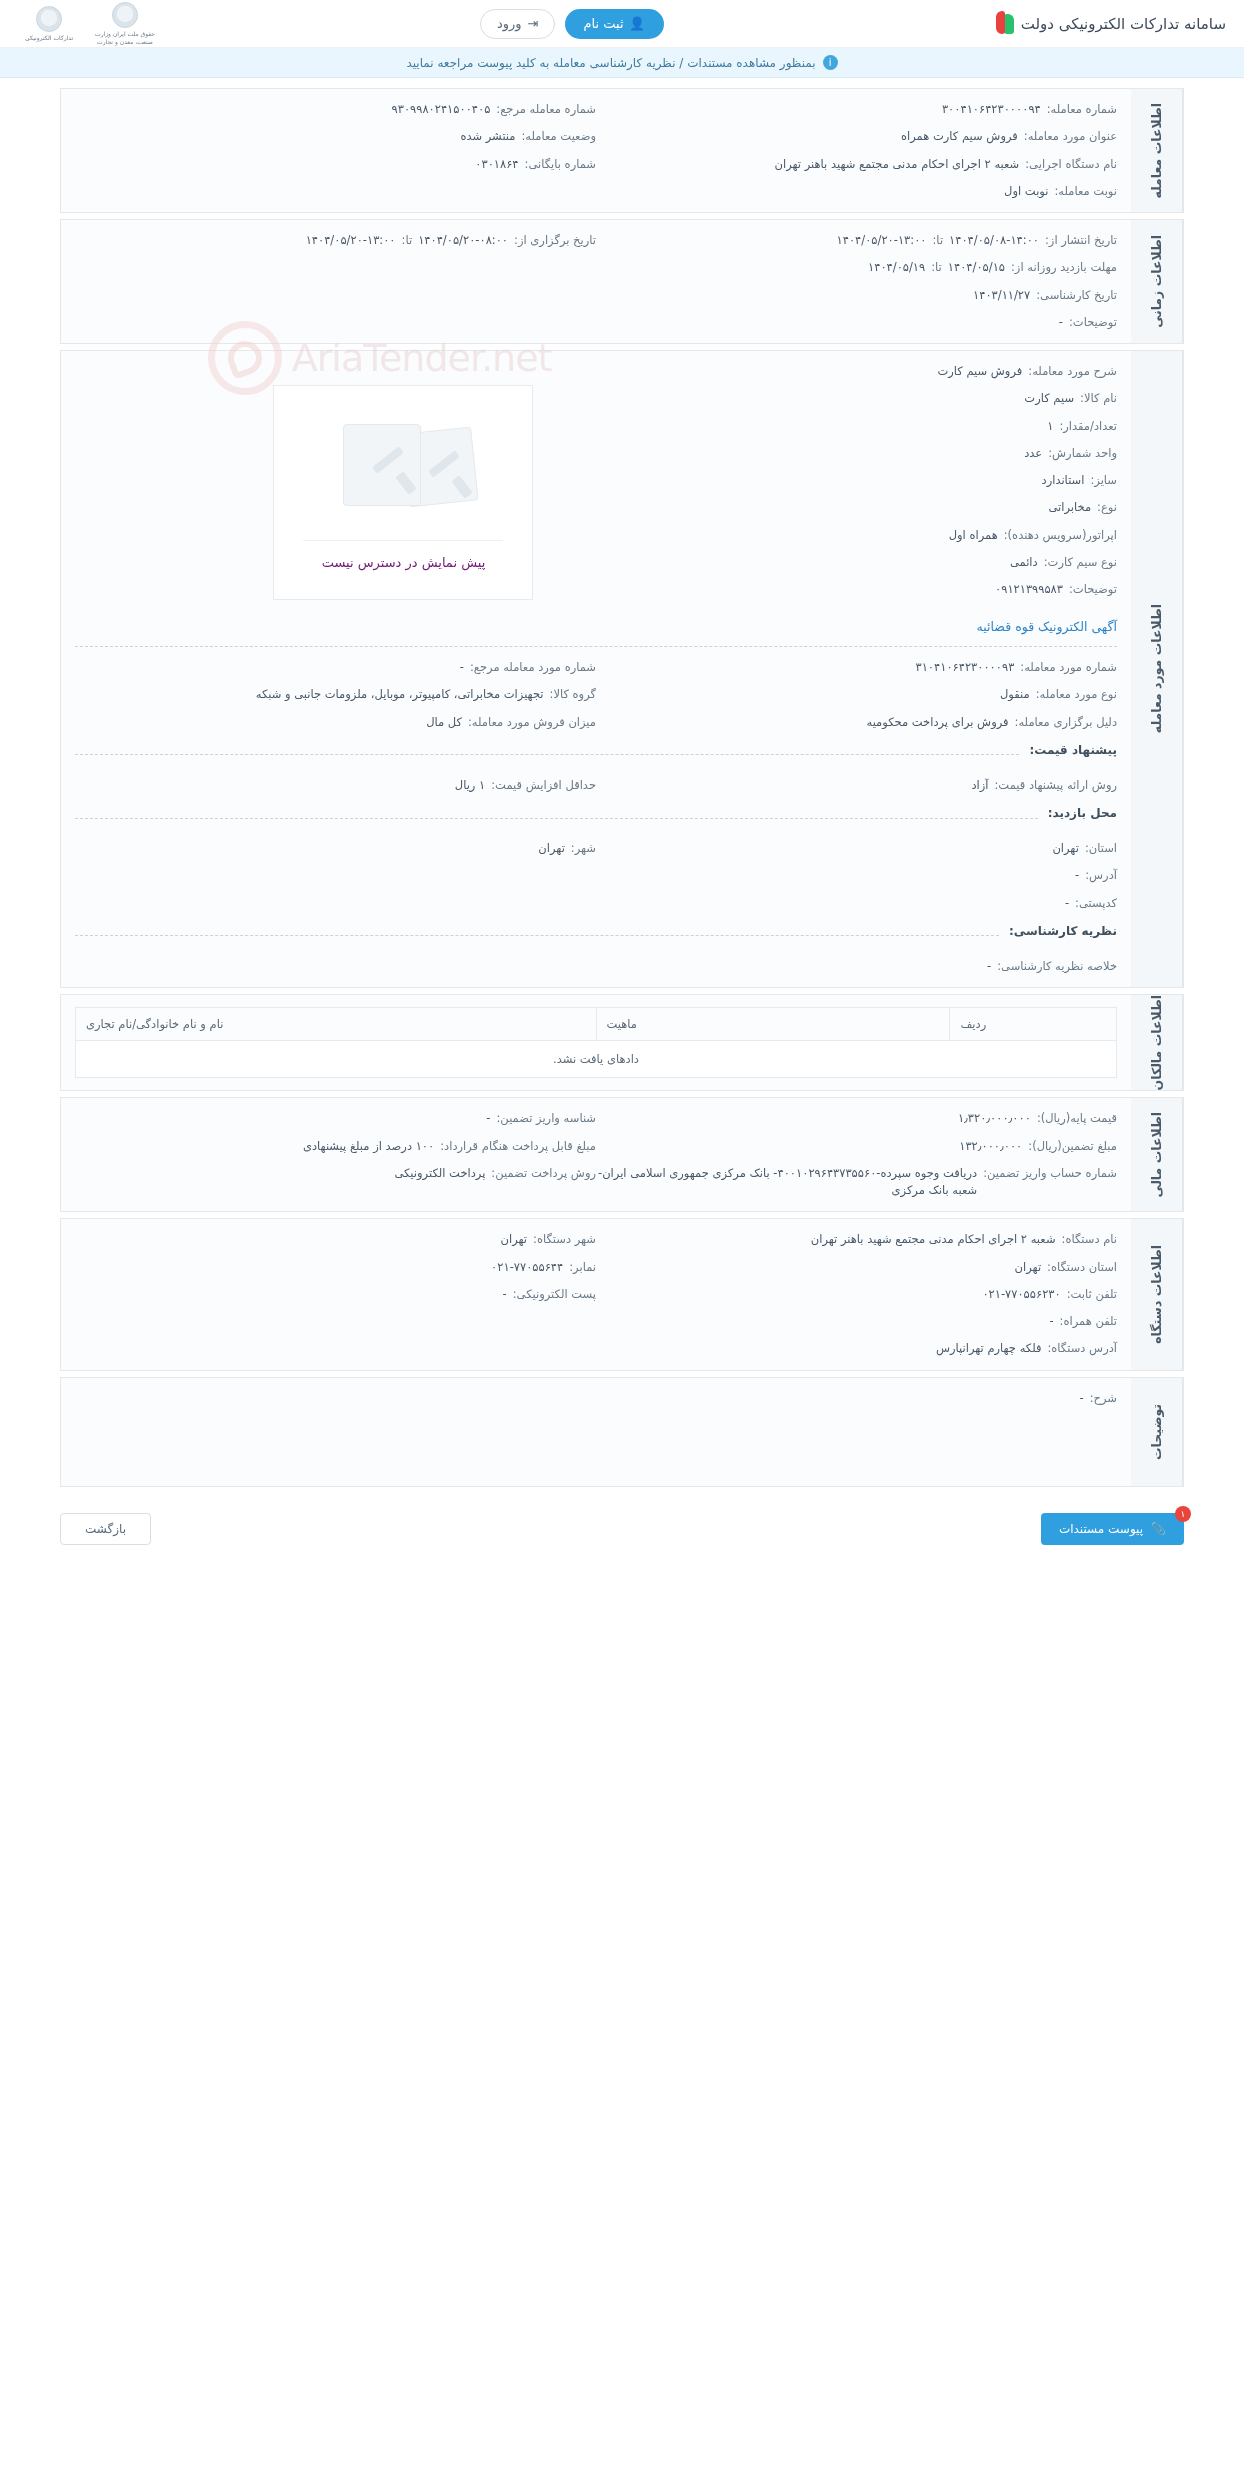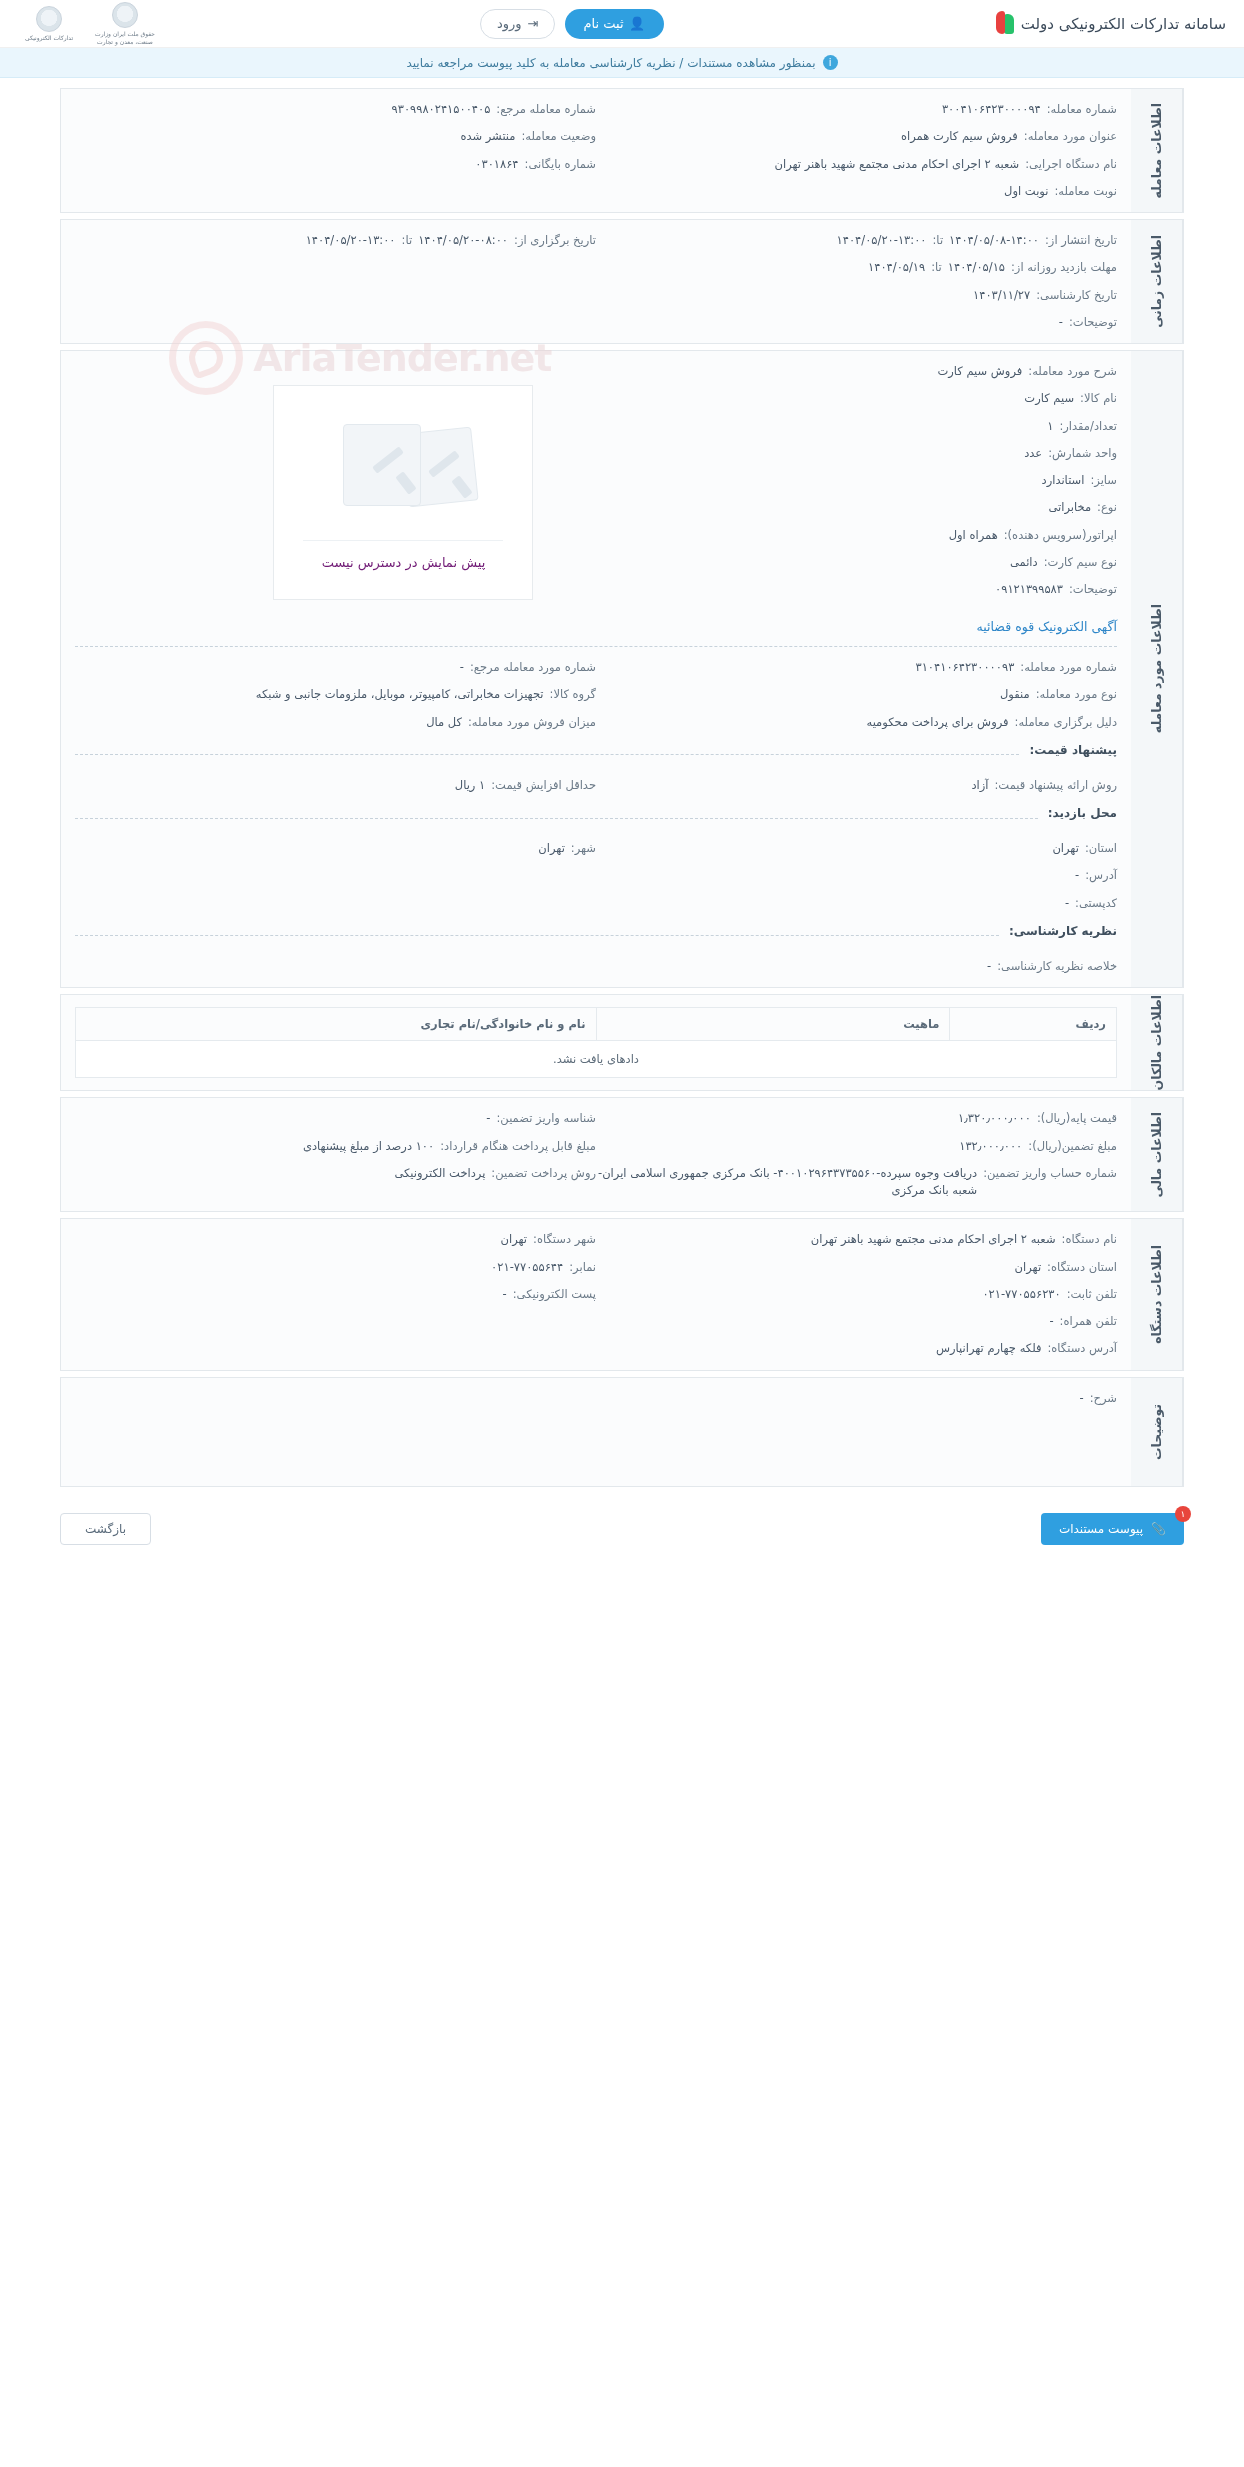--- a/index.html
+++ b/index.html
@@ -121,34 +121,34 @@
   .watermark {
     position:absolute; right:-18px; top:-42px;
     display:flex; align-items:center; gap:10px;
     opacity:0.5; pointer-events:none;
   }
   .wm-logo {
     width:74px;height:74px;border-radius:50%;
     border:7px solid #f2d4d4; display:flex;align-items:center;justify-content:center;
   }
   .wm-logo .inner { width:34px;height:34px;border:6px solid #f0cfcf; border-radius:50% 50% 50% 6px; transform:rotate(-20deg); }
-  .wm-text { font-size:38px; color:#e9d2d4; font-weight:bold; letter-spacing:-1px; }
+  .wm-text { font-size:38px; color:#e9d2d4; font-weight:normal; letter-spacing:-1px; }
 
   
   .link-head { text-align:right; color:#2e86c8; font-size:12.5px; margin:6px 0 0 0; }
   .hr-dash { border-top:1px dashed #c7d2db; margin:12px 0; }
   .sub-head { font-size:12px; font-weight:bold; color:#3f4f5e; margin:0 0 10px 0; }
   .sub-head-row { display:flex; align-items:center; gap:10px; margin:12px 0 10px 0;}
   .sub-head-row .line { flex:1; border-top:1px dashed #c7d2db; }
 
   
   table.tbl { width:100%; border-collapse:collapse; background:#fff; font-size:11.5px; }
   table.tbl th {
-    background:#fbfcfd; color:#5a6a79; font-weight:bold;
-    border:1px solid #e5eaee; padding:9px 10px; text-align:right;
+    background:#fbfcfd; color:#5a6a79; font-weight:normal;
+    border:1px solid #e5eaee; padding:9px 10px; text-align:left;
   }
   table.tbl td {
     border:1px solid #e5eaee; padding:11px 10px; text-align:center; color:#5d6c7a;
   }
 
   
   .footer {
     display:flex; direction:rtl; align-items:center; justify-content:space-between;
     padding:12px 60px 22px 60px;
   }

